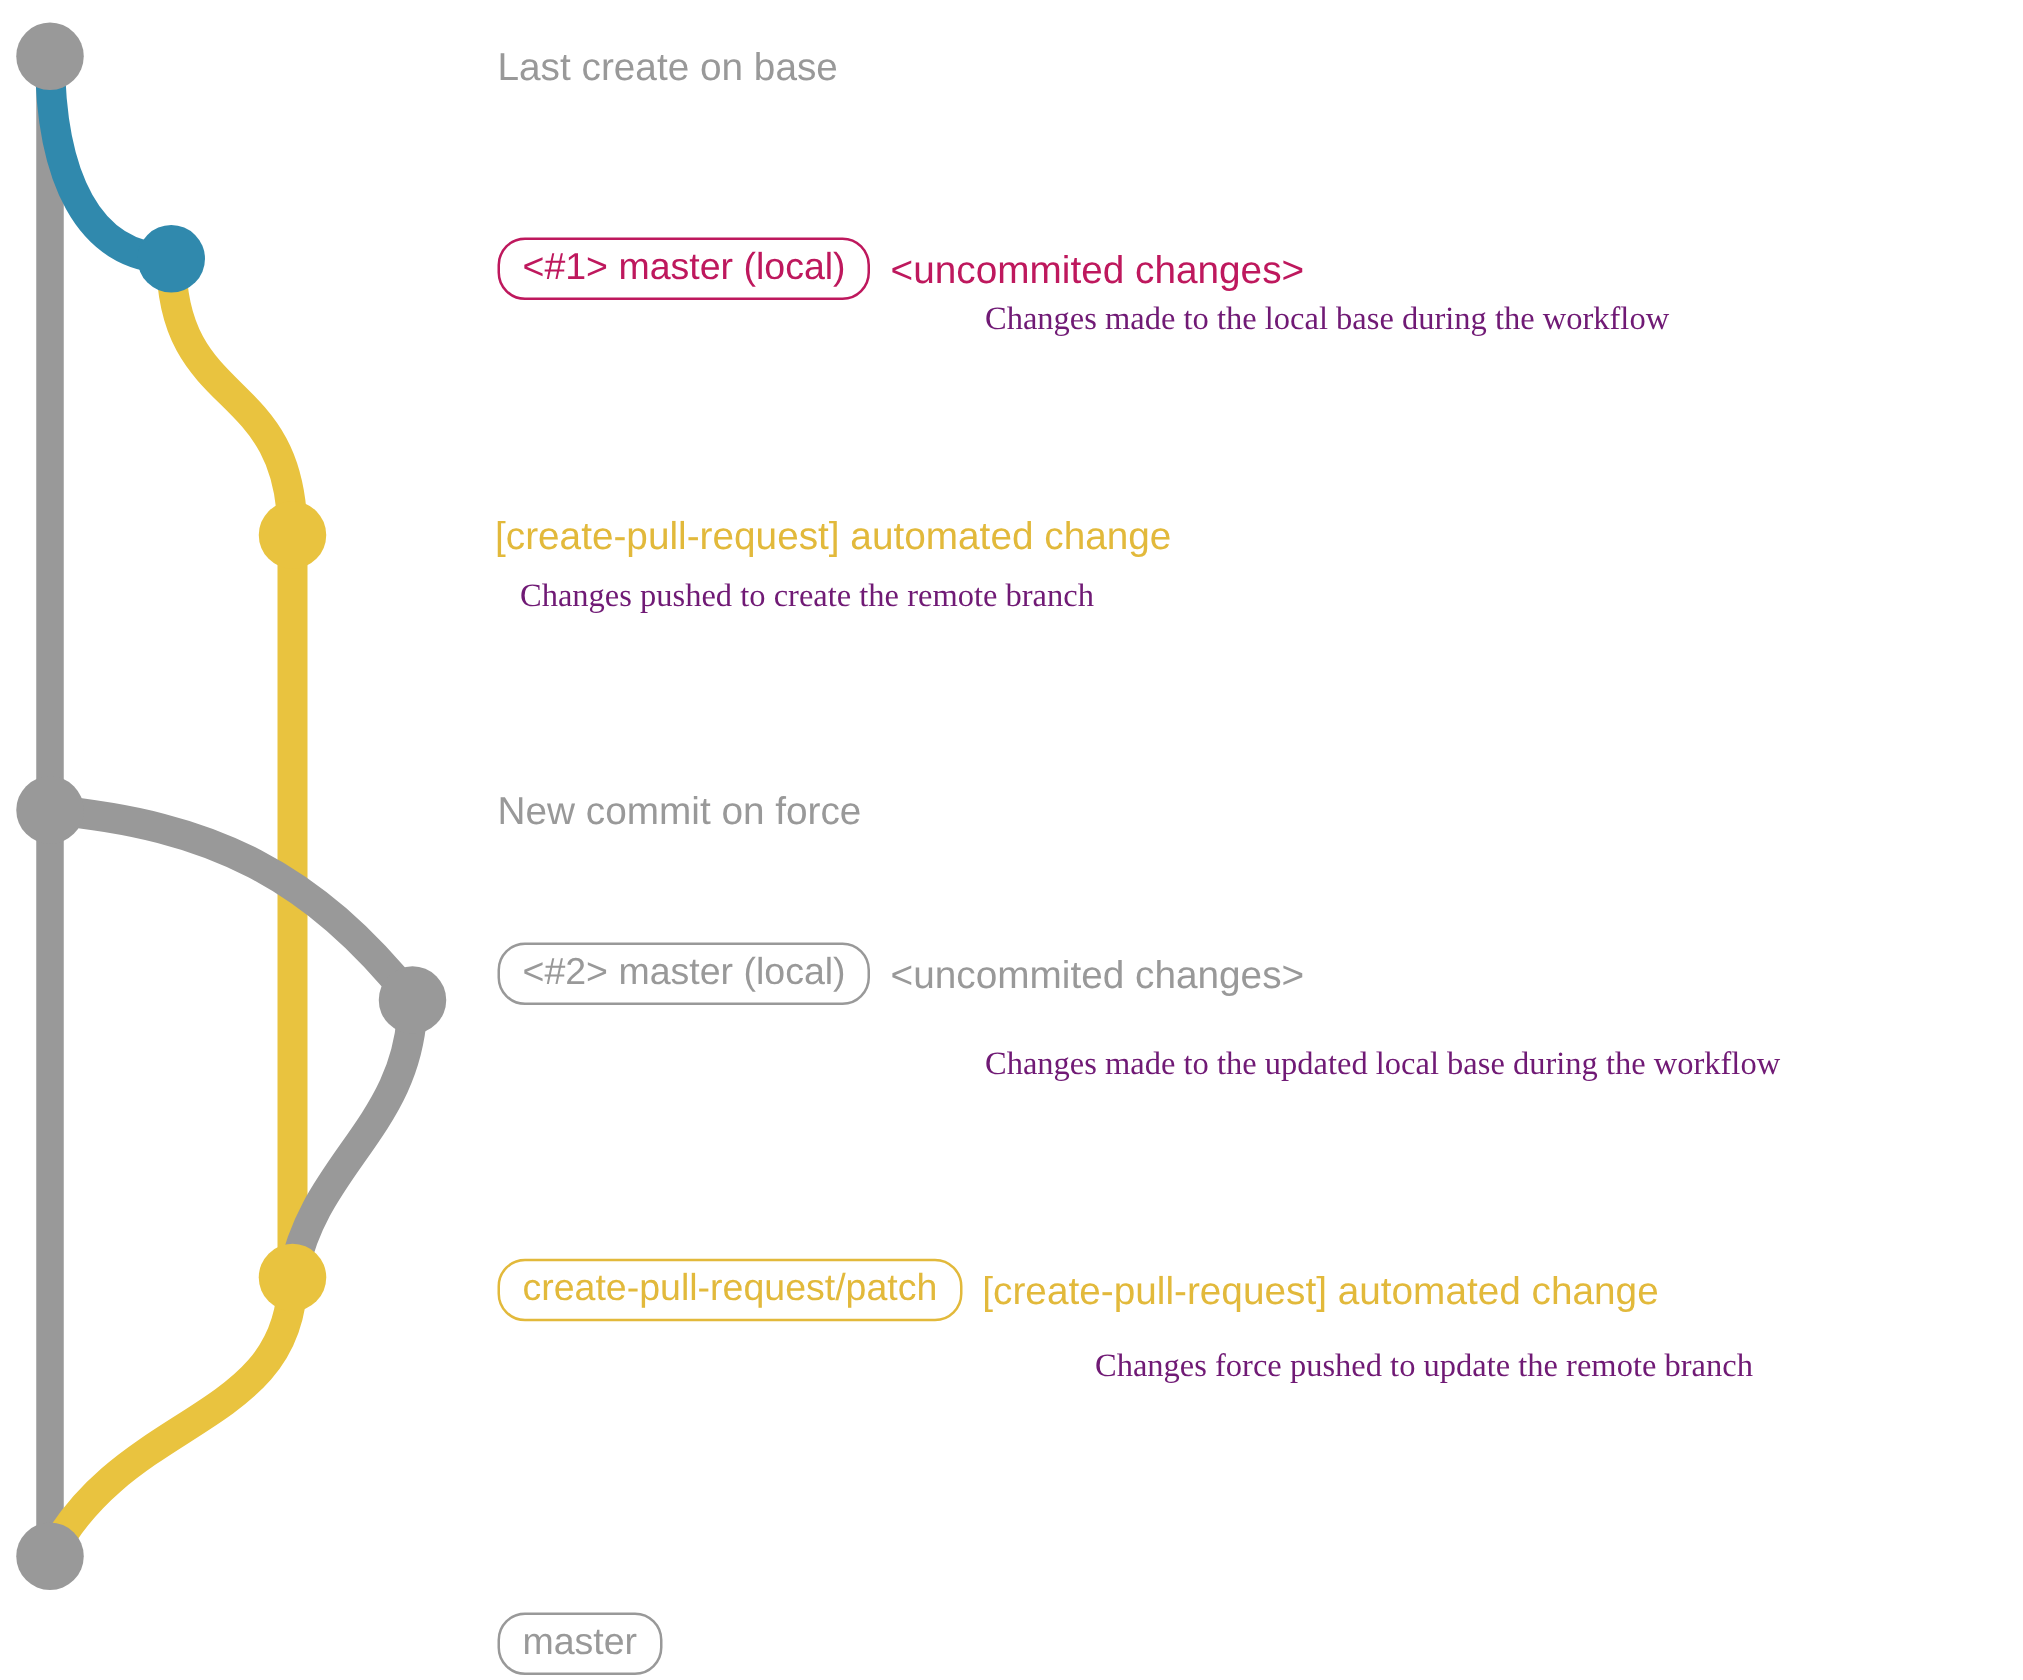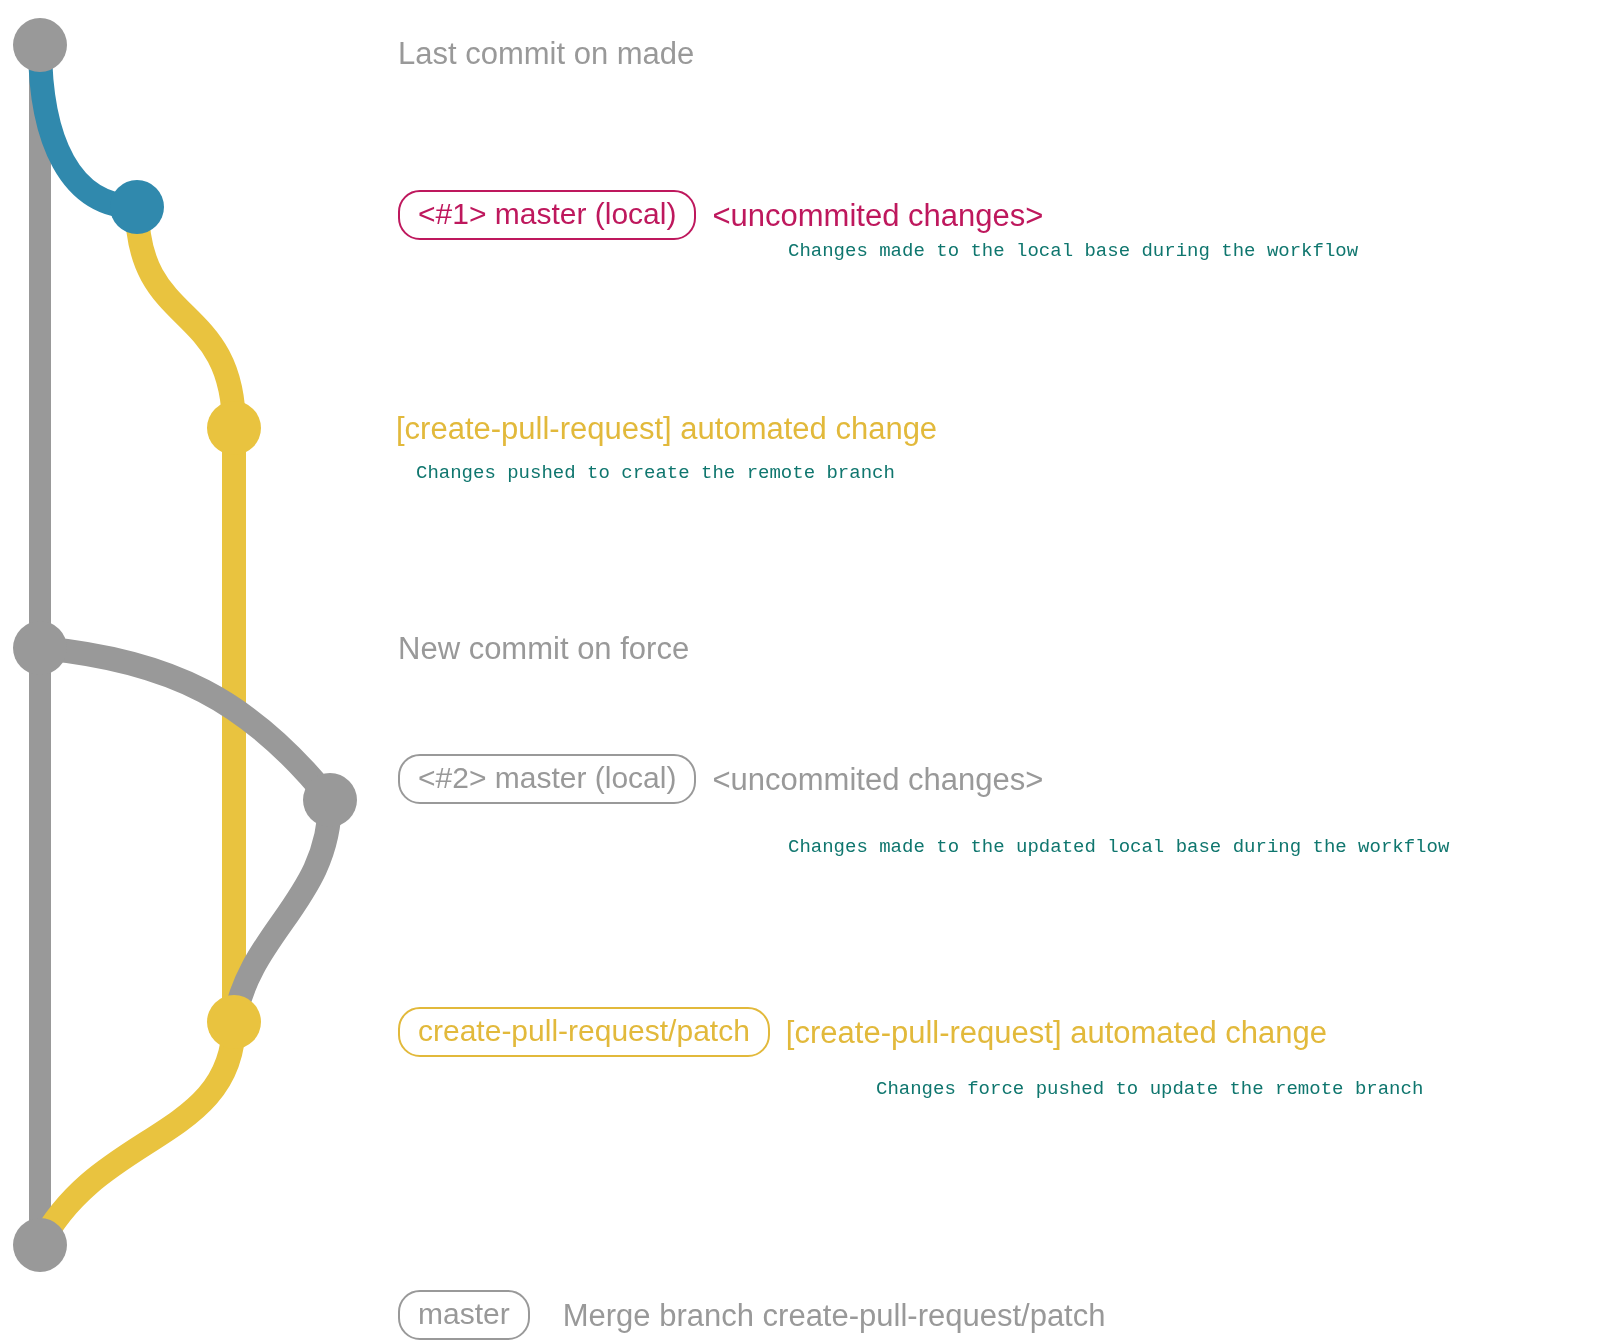--- a/index.html
+++ b/index.html
@@ -53,23 +53,23 @@
     line-height: 1.0;
     white-space: nowrap;
   }
 
   .pill + .headline {
     margin-left: 16px;
   }
 
   .desc {
     position: absolute;
-    font-family: Liberation Mono, monospace;
-    font-size: 19px;
-    color: #0f766e;
+    font-family: Liberation Serif, serif;
+    font-size: 26px;
+    color: #701a75;
     white-space: nowrap;
   }
 
   
   .c-gray  { color: #999999; }
   .c-blue  { color: #be185d; }
   .c-yell  { color: #e2b93b; }
 </style>
 </head>
 <body>
@@ -95,21 +95,21 @@
     <circle cx="40" cy="45" r="27" fill="#999999"></circle>
     <circle cx="137" cy="207" r="27" fill="#3089ad"></circle>
     <circle cx="234" cy="428" r="27" fill="#e9c33f"></circle>
     <circle cx="40" cy="648" r="27" fill="#999999"></circle>
     <circle cx="330" cy="800" r="27" fill="#999999"></circle>
     <circle cx="234" cy="1022" r="27" fill="#e9c33f"></circle>
     <circle cx="40" cy="1245" r="27" fill="#999999"></circle>
   </svg>
 
   <div class="row" style="left:398px; top:38px;">
-    <span class="headline c-gray">Last commit on made</span>
+    <span class="headline c-gray">Last create on base</span>
   </div>
 
   <div class="row" style="left:398px; top:190px;">
     <span class="pill c-blue">&lt;#1&gt; master (local)</span>
     <span class="headline c-blue">&lt;uncommited changes&gt;</span>
   </div>
   <div class="desc" style="left:788px; top:240px;">Changes made to the local base during the workflow</div>
 
   <div class="row" style="left:396px; top:413px;">
     <span class="headline c-yell">[create-pull-request] automated change</span>
@@ -127,16 +127,15 @@
   <div class="desc" style="left:788px; top:836px;">Changes made to the updated local base during the workflow</div>
 
   <div class="row" style="left:398px; top:1007px;">
     <span class="pill c-yell">create-pull-request/patch</span>
     <span class="headline c-yell">[create-pull-request] automated change</span>
   </div>
   <div class="desc" style="left:876px; top:1058px;margin-top:20px;">Changes force pushed to update the remote branch</div>
 
   <div class="row" style="left:398px; top:1290px;gap:17px;">
     <span class="pill c-gray">master</span>
-    <span class="headline c-gray">Merge branch create-pull-request/patch</span>
   </div>
 
 </div>
 
 </body></html>

